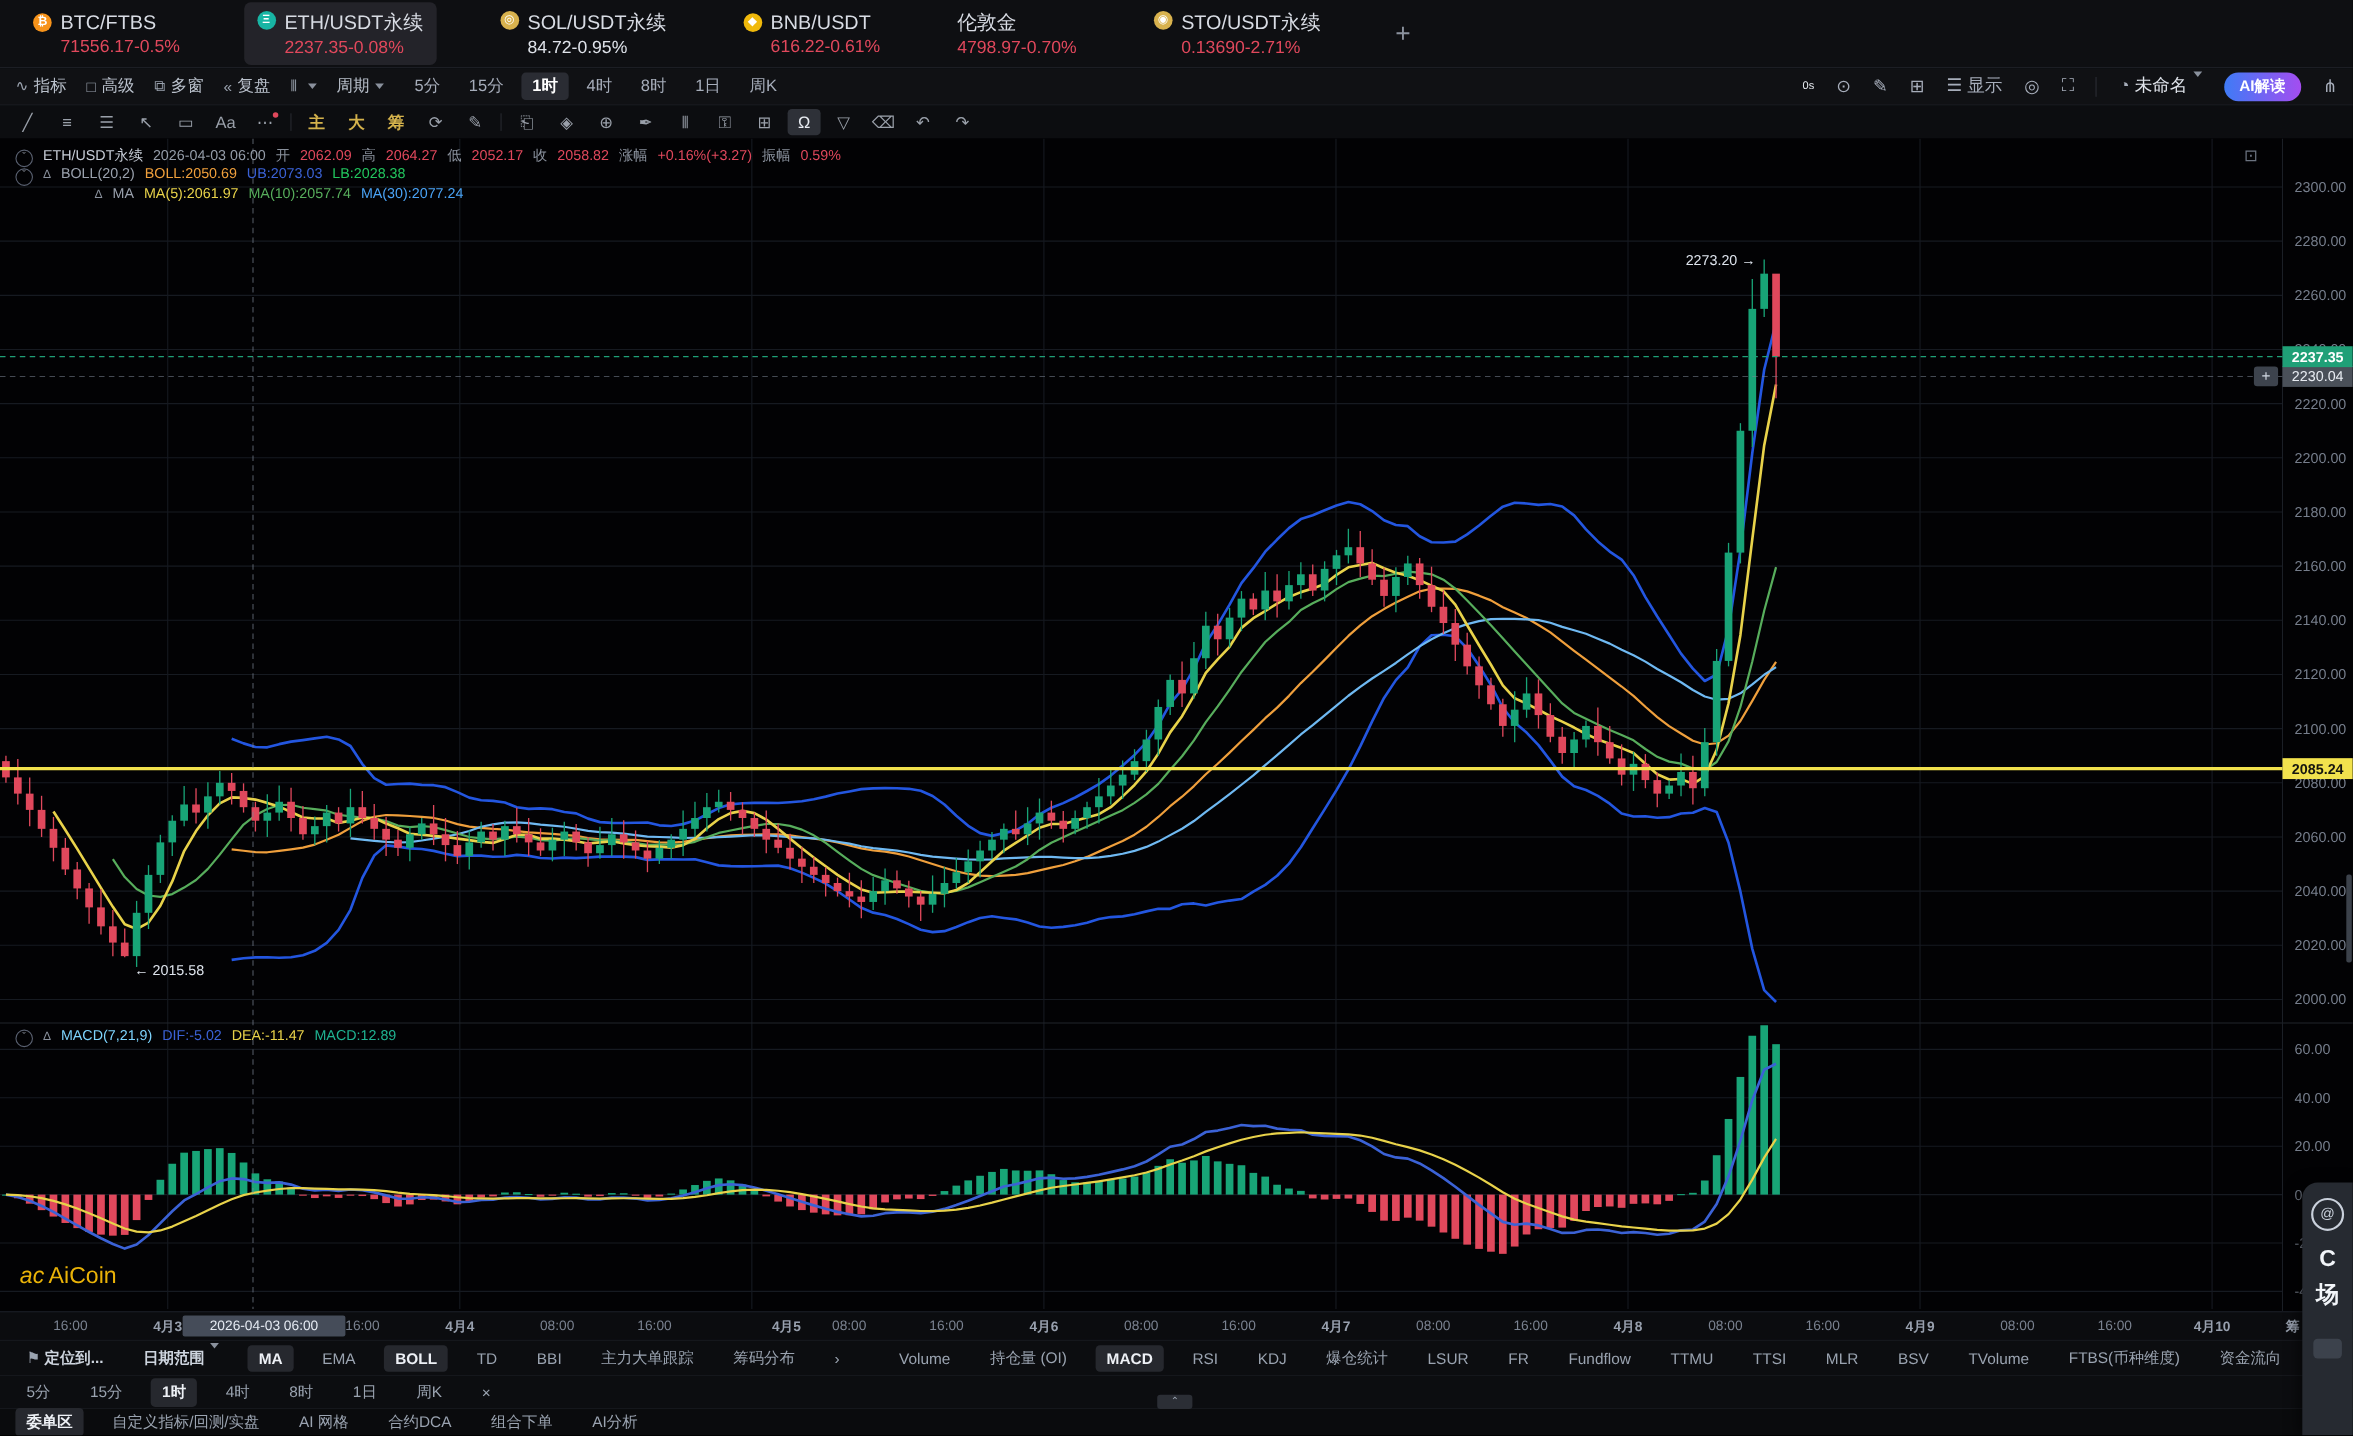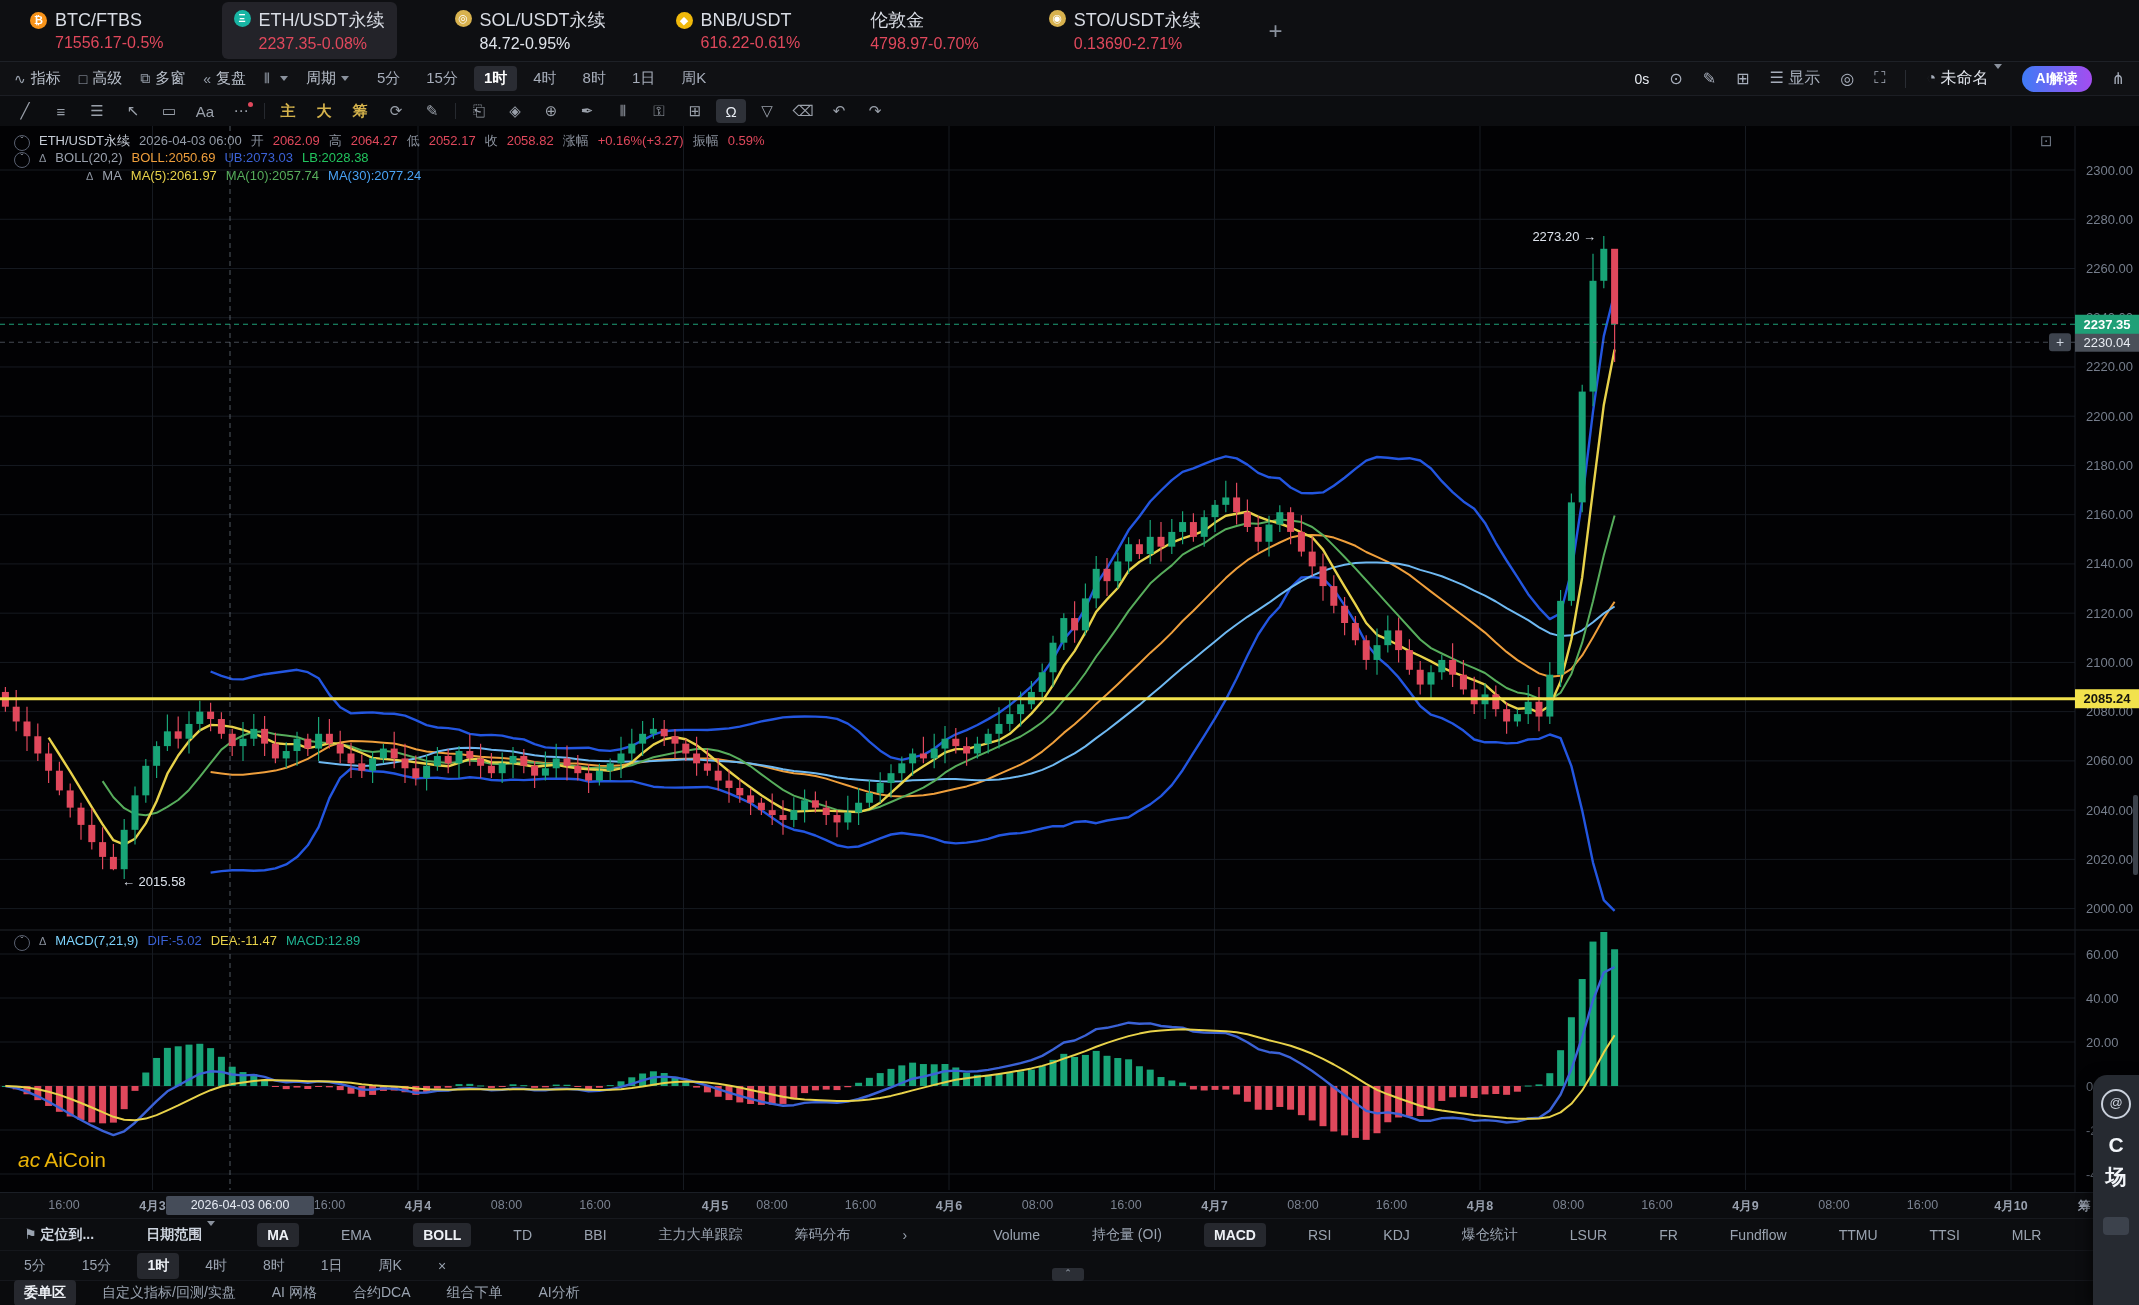--- a/index.html
+++ b/index.html
@@ -41,21 +41,21 @@
   .wm{position:absolute;left:18px;top:1022px;font-size:21px;font-weight:normal;color:#eab308;z-index:4;}
   .wm .lg{font-style:italic;margin-right:4px;}
   .corner-ic{position:absolute;left:2040px;top:6px;color:#6b7380;font-size:15px;z-index:4;}
   .time-axis{position:absolute;left:0;top:1066px;width:2139px;height:26px;border-top:1px solid #1b1f26;background:#0b0c0f;font-size:12.5px;color:#7a8290;}
   .time-axis .tl{position:absolute;top:5px;transform:translateX(-50%);white-space:nowrap;}
   .time-axis .tl.day{color:#98a0ae;font-weight:bold;}
   .time-tag{position:absolute;left:166px;top:3px;width:148px;height:19px;background:#454c59;color:#e6ebf3;border-radius:2px;text-align:center;line-height:19px;font-size:12.5px;z-index:3;}
   .extra-ch{position:absolute;left:2078px;top:5px;color:#98a0ae;font-weight:bold;}
   
   .frow{position:absolute;left:0;width:2139px;display:flex;align-items:center;box-sizing:border-box;background:#0c0d10;font-size:14px;color:#9aa3b0;}
-  #frow-a{top:1218px;height:32px;border-top:1px solid #17191e;padding:0 14px;gap:16px;}
+  #frow-a{top:1218px;height:32px;border-top:1px solid #17191e;padding:0 14px;}
   #frow-b{top:1250px;height:30px;border-top:1px solid #15171c;padding:0 14px;}
   #frow-c{top:1280px;height:25px;border-top:1px solid #15171c;padding:0 14px;background:#0a0b0d;}
   .fpill{padding:4px 10px;border-radius:4px;margin-right:16px;cursor:pointer;white-space:nowrap;}
   .fpill.sel{background:#26282e;color:#eef1f6;font-weight:bold;}
   .fdiv{width:1px;height:16px;background:#26292f;margin:0 14px 0 4px;}
   .fright{margin-left:auto;display:flex;align-items:center;padding-right:26px;}
   .fright span{margin-left:20px;white-space:nowrap;}
   
   .float-panel{position:absolute;right:0;top:1075px;width:46px;height:230px;background:#262a31;border-radius:14px 0 0 0;z-index:50;box-shadow:-4px 0 12px rgba(0,0,0,.5);display:flex;flex-direction:column;align-items:center;}
   .fp-circ{width:26px;height:26px;border:2px solid #c9d0db;border-radius:50%;color:#c9d0db;text-align:center;line-height:24px;font-size:13px;margin-top:14px;}
@@ -141,21 +141,21 @@
     <div id="tb-periods" style="display:flex;">
         <span class="per">5分</span>
         <span class="per">15分</span>
         <span class="per sel">1时</span>
         <span class="per">4时</span>
         <span class="per">8时</span>
         <span class="per">1日</span>
         <span class="per">周K</span>
       </div>
     <div class="tb-right">
-      <span style="color:#e8ecf2;font-size:14px;text-align:center;">0s</span>
+      <span style="color:#e8ecf2;font-size:10px;text-align:center;">0s</span>
       <span id="tb-right-icons1" style="display:flex;">
           <span class="ic-btn">⊙</span>
           <span class="ic-btn">✎</span>
           <span class="ic-btn">⊞</span>
         </span>
       <span class="ic-btn"><span>☰</span> <span>显示</span></span>
       <span id="tb-right-icons2" style="display:flex;">
           <span class="ic-btn">◎</span>
           <span class="ic-btn">⛶</span>
         </span>

